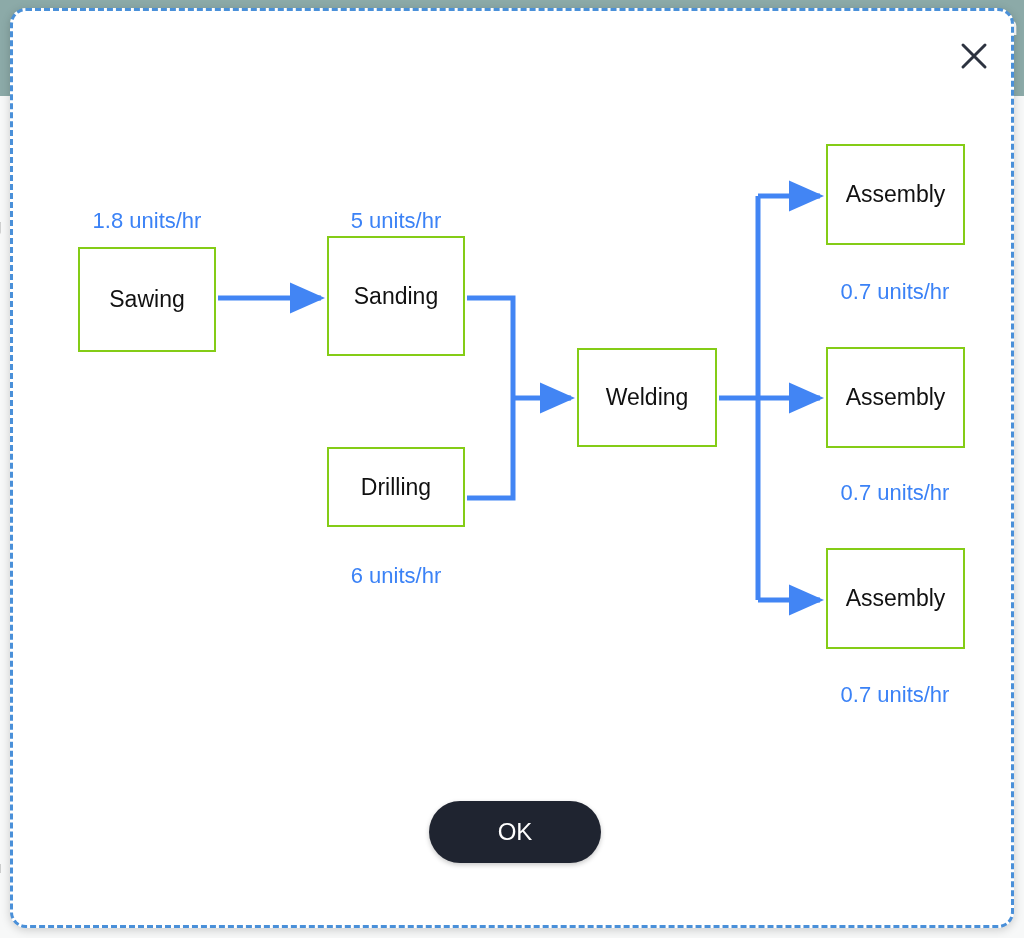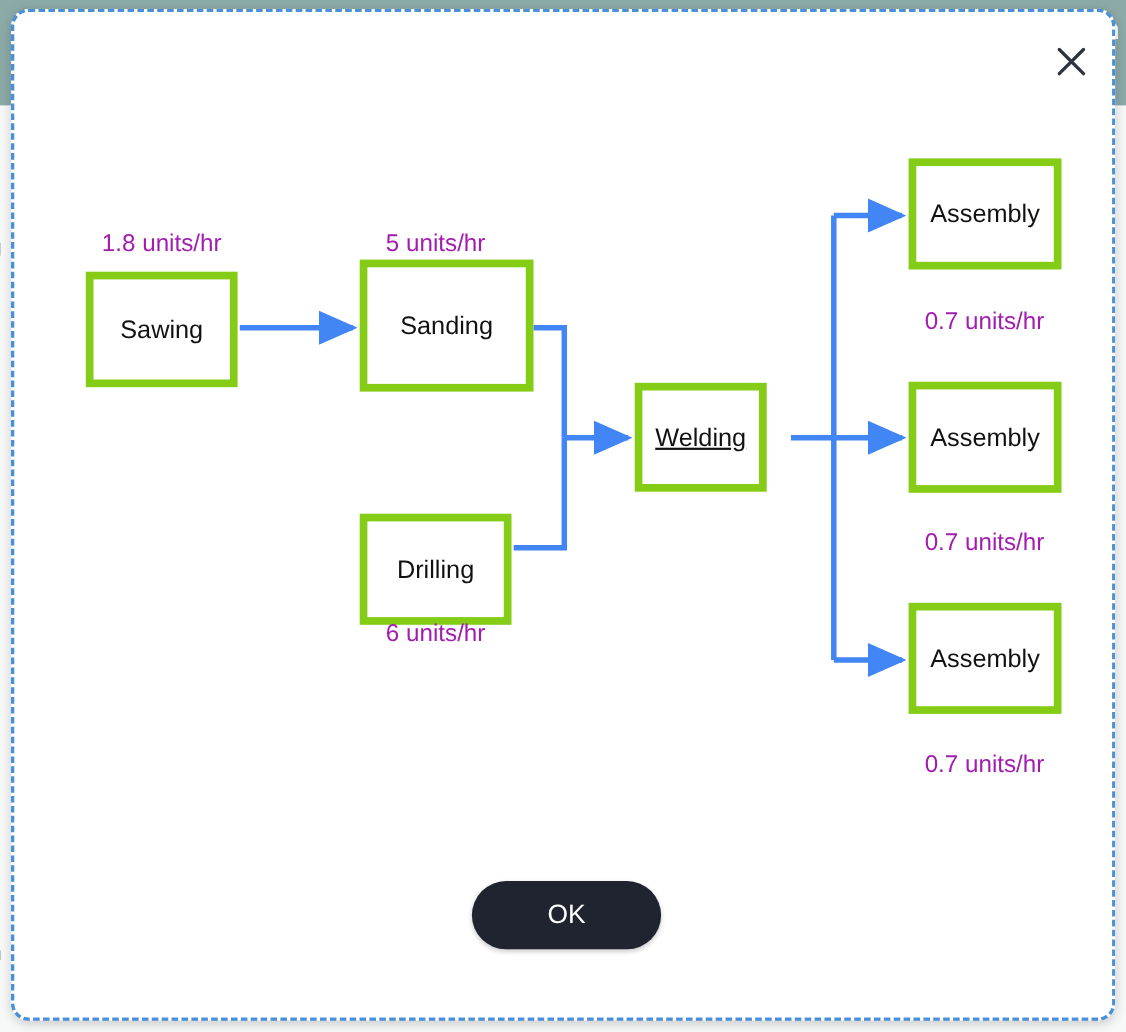--- a/index.html
+++ b/index.html
@@ -94,32 +94,32 @@
     height: 790px;
   }
   #diagram-svg {
     position: absolute;
     left: 0; top: 0;
     width: 1000px;
     height: 790px;
   }
   .node-box {
     position: absolute;
-    border: 7px solid #84cc16;
+    border: 2px solid #84cc16;
     background: #ffffff;
     display: flex;
     align-items: center;
     justify-content: center;
     font-size: 23px;
     color: #111111;
   }
   .node-label {
     position: absolute;
     font-size: 22px;
-    color: #a21caf;
+    color: #3b82f6;
     white-space: nowrap;
     text-align: center;
   }
 
   
   #ok-button {
     position: absolute;
     left: 416px;
     top: 790px;
     width: 172px;
@@ -182,27 +182,27 @@
 
           <line x1="745" y1="387" x2="807" y2="387" marker-end="url(#arrowhead)"></line>
 
           <line x1="745" y1="589" x2="807" y2="589" marker-end="url(#arrowhead)"></line>
         </g>
       </svg>
 
       <div class="node-box" style="left:65px; top:236px; width:138px; height:105px;">
         <span>Sawing</span>
       </div>
-      <div class="node-box" style="left:314px; top:225px; width:158px; height:120px;">
+      <div class="node-box" style="left:314px; top:225px; width:138px; height:120px;">
         <span>Sanding</span>
       </div>
-      <div class="node-box" style="left:314px; top:436px; width:138px; height:101px;margin-top:20px;">
+      <div class="node-box" style="left:314px; top:436px; width:138px; height:80px;">
         <span>Drilling</span>
       </div>
-      <div class="node-box" style="left:564px; top:337px; width:120px; height:99px;text-decoration:underline;">
+      <div class="node-box" style="left:564px; top:337px; width:140px; height:99px;">
         <span>Welding</span>
       </div>
       <div class="node-box" style="left:813px; top:133px; width:139px; height:101px;">
         <span>Assembly</span>
       </div>
       <div class="node-box" style="left:813px; top:336px; width:139px; height:101px;">
         <span>Assembly</span>
       </div>
       <div class="node-box" style="left:813px; top:537px; width:139px; height:101px;">
         <span>Assembly</span>

